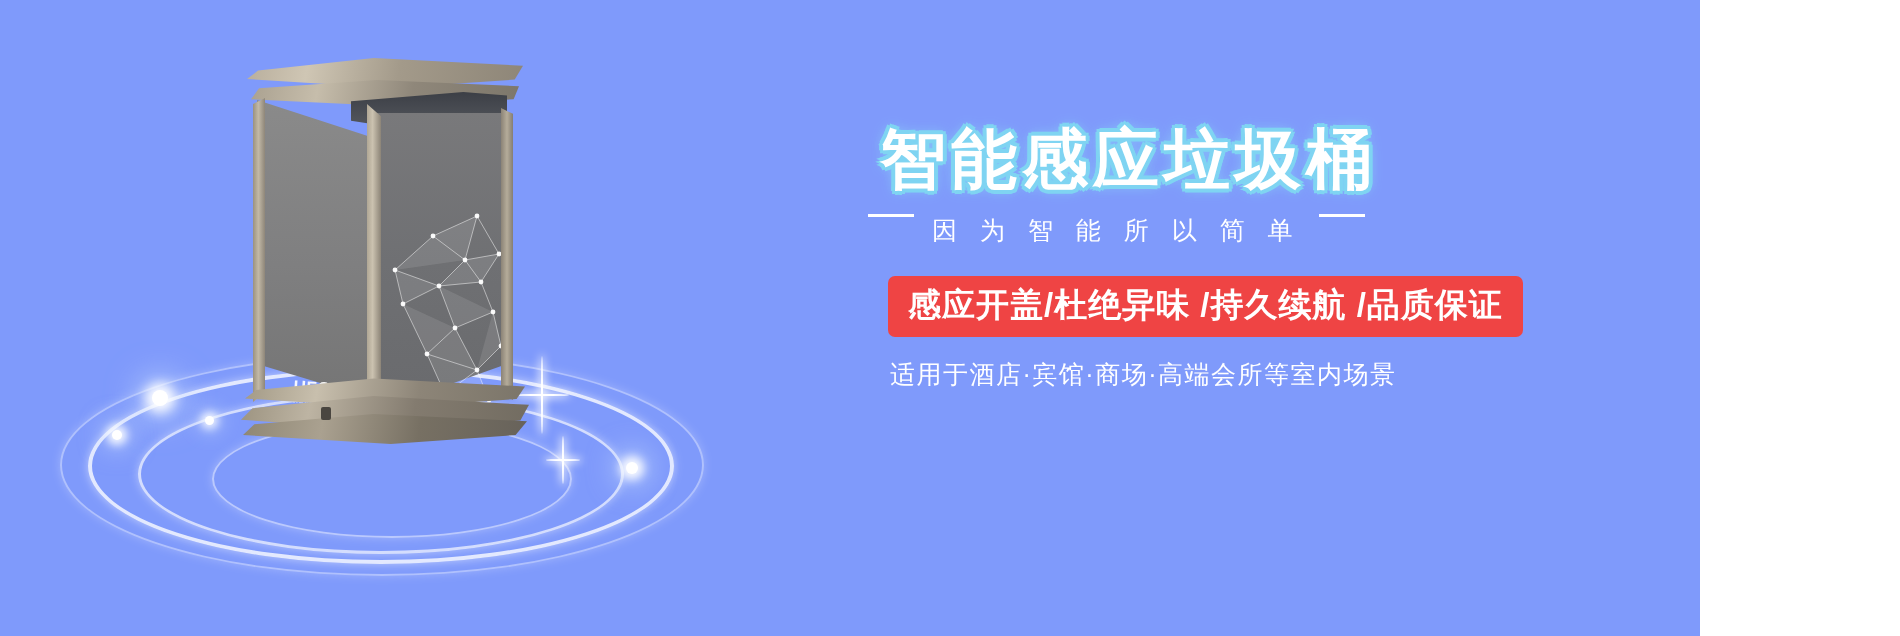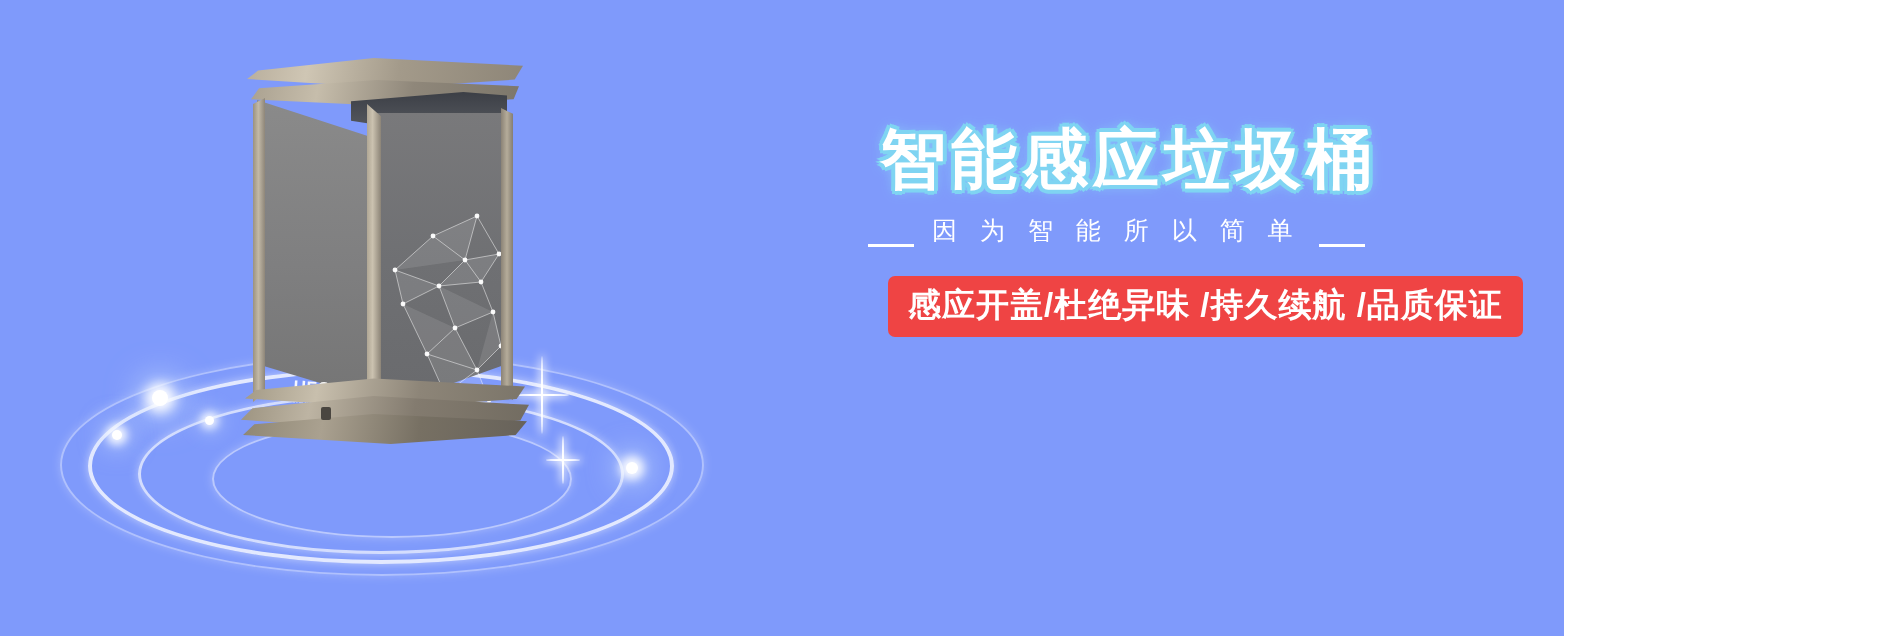--- a/index.html
+++ b/index.html
@@ -2,21 +2,21 @@
 <html><head>
 <meta charset="utf-8">
 <title>Smart Sensor Trash Bin Banner</title>
 <style>
   * { margin:0; padding:0; box-sizing:border-box; }
   html,body { background:#ffffff; }
   body { font-family:"Liberation Sans", sans-serif; }
 
   .banner{
     position:relative;
-    width:1564px;
+    width:1700px;
     height:636px;
     overflow:hidden;
     background:#7f9afb;
   }
 
   
   .product-scene{
     position:absolute;
     left:0; top:0;
     width:760px; height:636px;
@@ -165,21 +165,21 @@
       -3px -3px 0 #7fd4f2,  3px -3px 0 #7fd4f2,
       -3px  3px 0 #7fd4f2,  3px  3px 0 #7fd4f2,
       -4px  0   0 #7fd4f2,  4px  0   0 #7fd4f2,
        0   -4px 0 #7fd4f2,  0    4px 0 #7fd4f2,
        0 0 14px rgba(140,220,250,.95);
     white-space:nowrap;
   }
 
   .tagline{
     position:absolute; left:-12px; top:214px;
-    display:flex; align-items:flex-end; gap:18px;
+    display:flex; align-items:flex-start; gap:18px;
     color:#ffffff; font-size:25px; letter-spacing:8px; white-space:nowrap;
   }
   .tag-rule{ display:block; width:46px; height:3px; background:#ffffff; flex:0 0 auto; }
   .tag-text{ font-weight:400; }
 
   .feature-badge{
     position:absolute; left:8px; top:276px;
     background:#ef4444;
     color:#ffffff;
     font-size:33px; font-weight:700;
@@ -308,15 +308,16 @@
     <h1 class="headline">智能感应垃圾桶</h1>
 
     <div class="tagline">
       <span class="tag-rule"></span>
       <span class="tag-text">因 为 智 能   所 以 简 单</span>
       <span class="tag-rule"></span>
     </div>
 
     <div class="feature-badge">感应开盖/杜绝异味 /持久续航 /品质保证</div>
 
+    <div class="scene-line">适用于酒店·宾馆·商场·高端会所等室内场景</div>
   </div>
 
 </div>
 
 </body></html>

